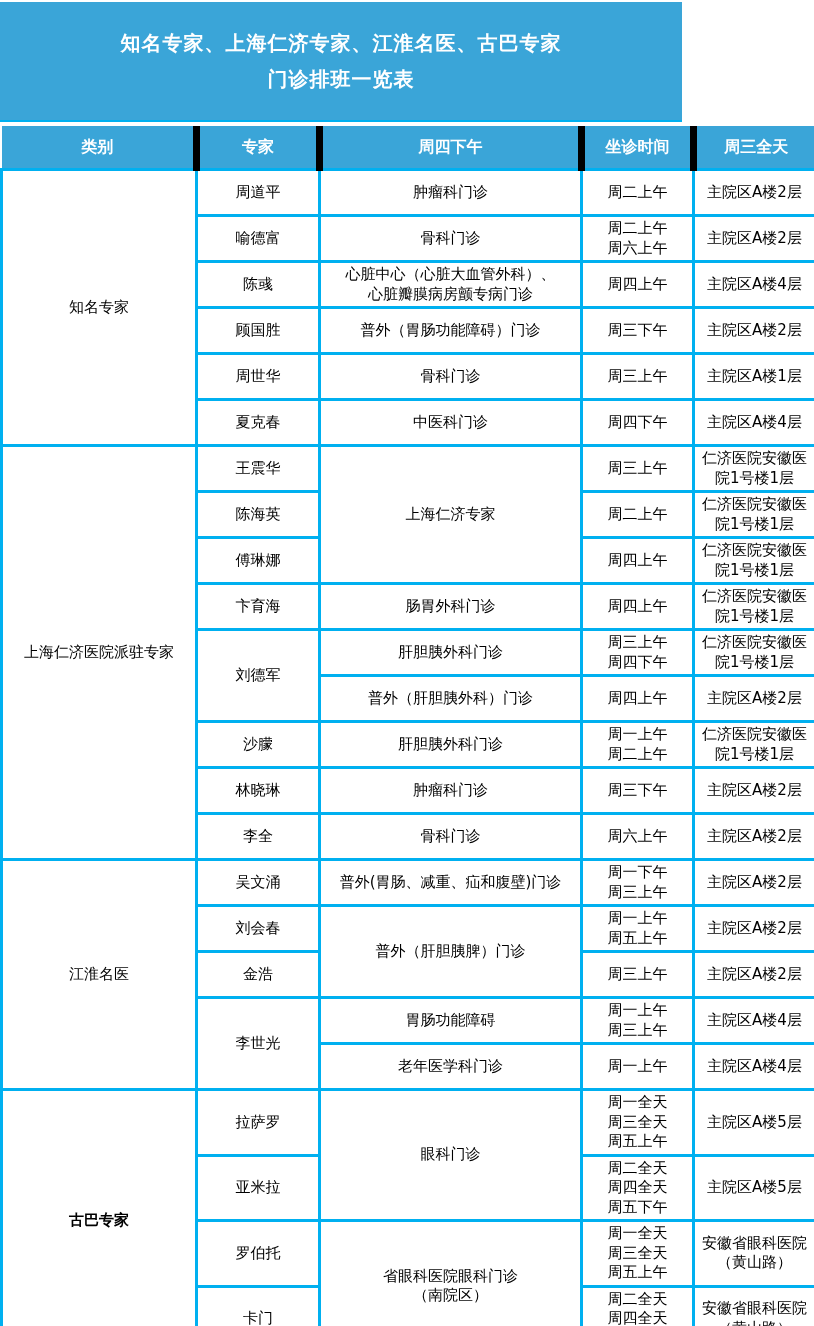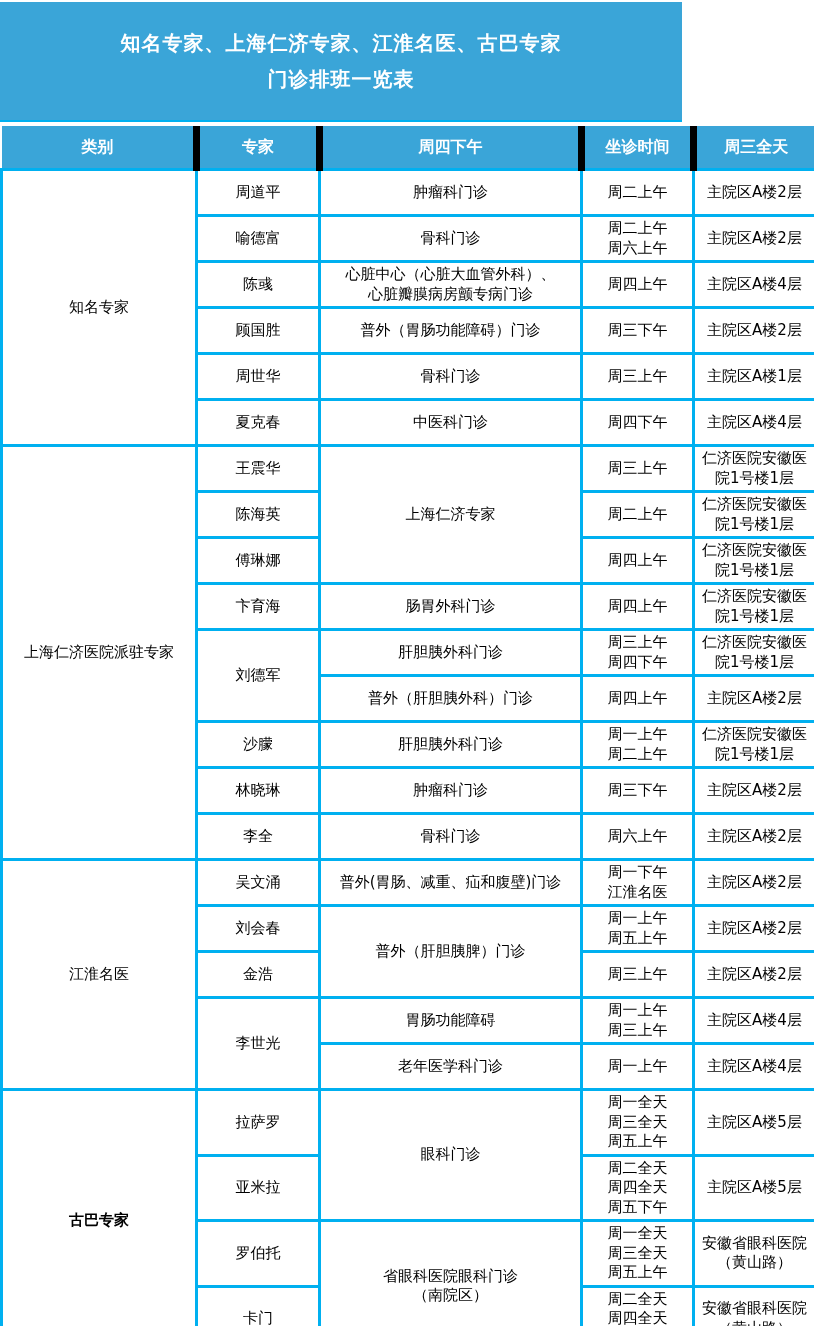--- a/index.html
+++ b/index.html
@@ -181,21 +181,21 @@
         <td>骨科门诊</td>
         <td>周六上午</td>
         <td>主院区A楼2层</td>
       </tr>
 
       <tr class="h46">
         <td rowspan="5">江淮名医</td>
         <td>吴文涌</td>
         <td>普外(胃肠、减重、疝和腹壁)门诊</td>
         <td>周一下午
-江淮名医</td>
+周三上午</td>
         <td>主院区A楼2层</td>
       </tr>
       <tr class="h46">
         <td>刘会春</td>
         <td rowspan="2">普外（肝胆胰脾）门诊</td>
         <td>周一上午
 周五上午</td>
         <td>主院区A楼2层</td>
       </tr>
       <tr class="h46">

